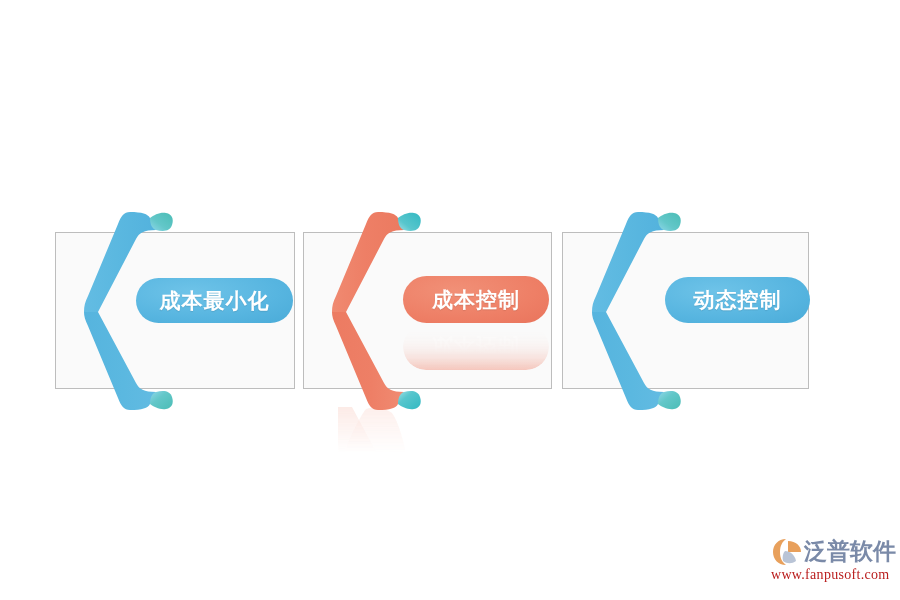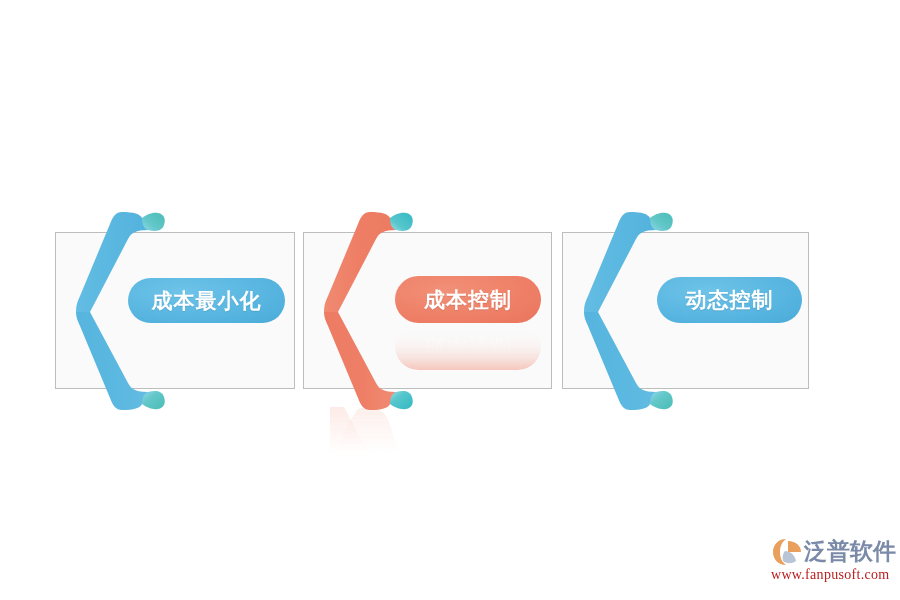--- a/index.html
+++ b/index.html
@@ -32,21 +32,21 @@
     box-sizing: border-box;
   }
   #panel-1 { left: 55px;  width: 240px; }
   #panel-2 { left: 303px; width: 249px; }
   #panel-3 { left: 562px; width: 247px; }
 
   
   .unit {
     position: absolute;
     top: 0;
-    left: 4px;
+    left: 12px;
     width: 712px;
     height: 600px;
     pointer-events: none;
   }
 
   
   .chevron {
     position: absolute;
     pointer-events: auto;
   }

